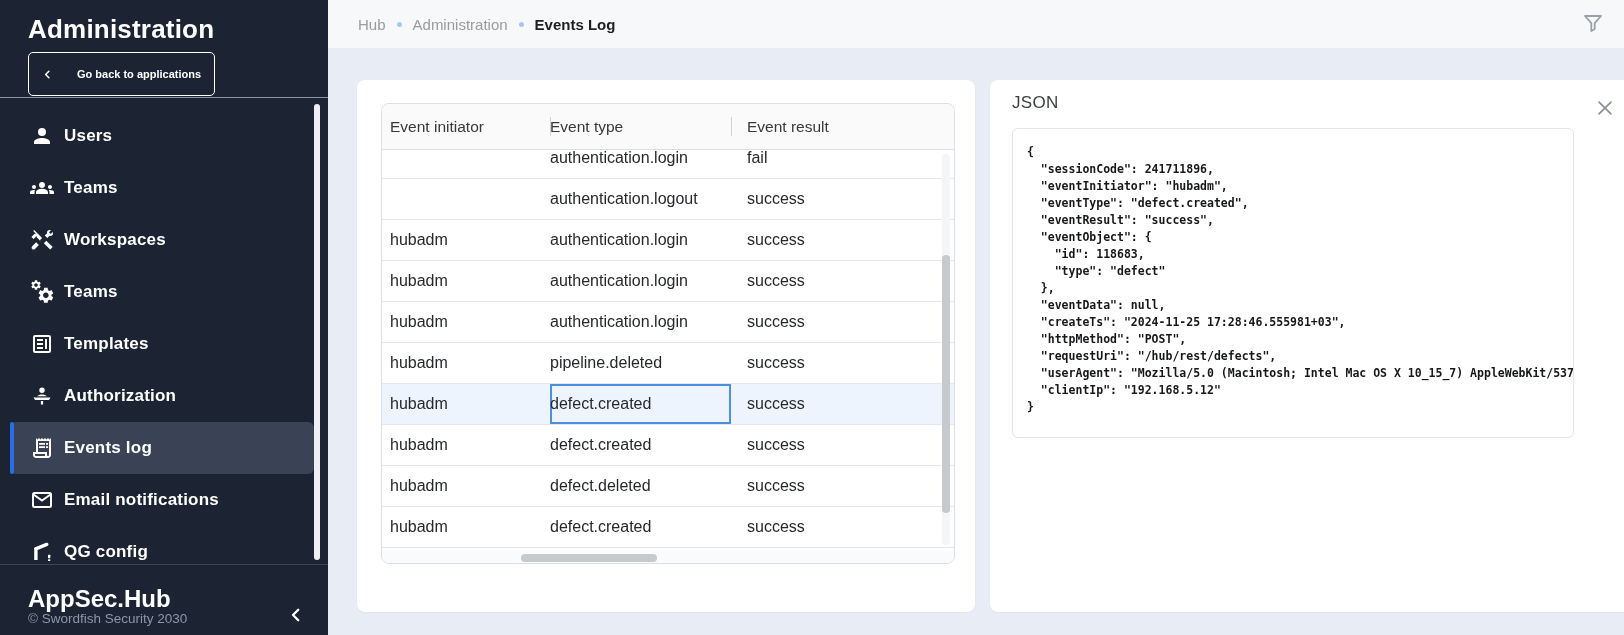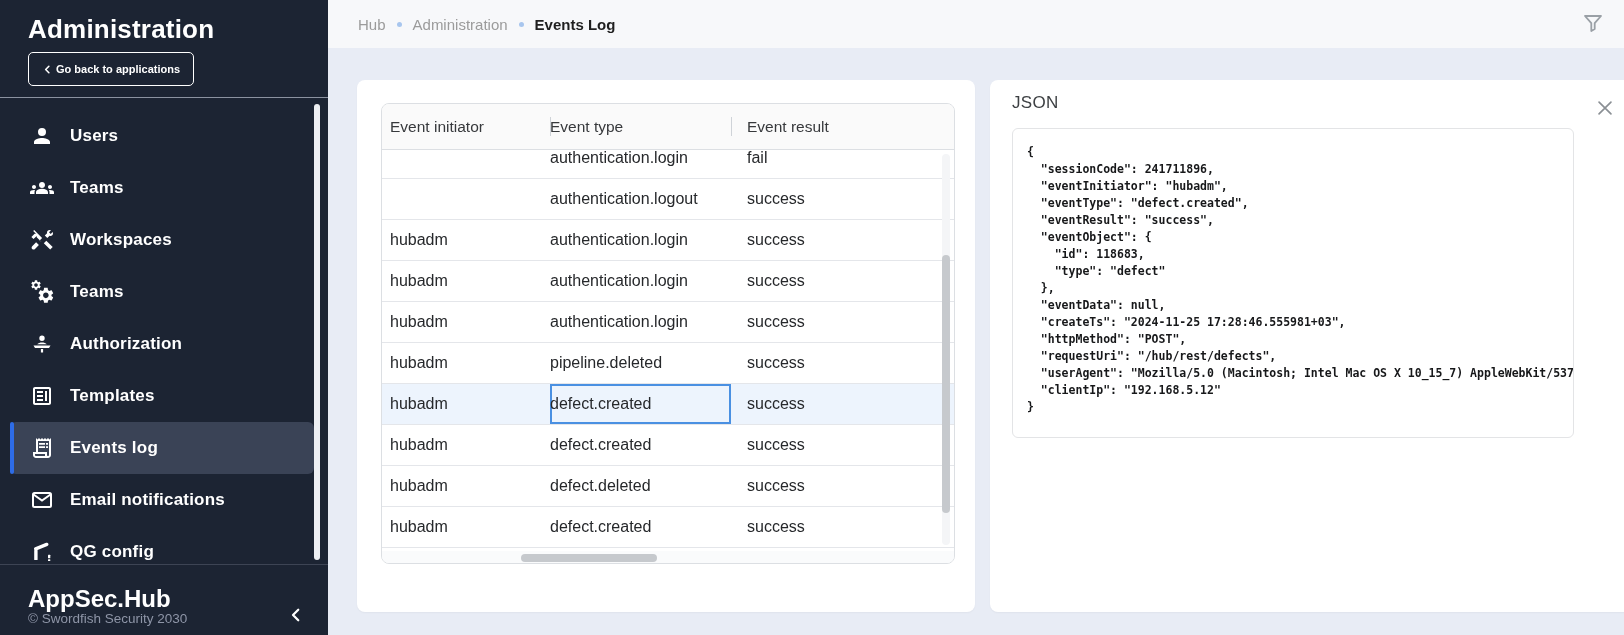--- a/index.html
+++ b/index.html
@@ -2,28 +2,28 @@
 <html><head>
 <meta charset="utf-8">
 <style>
   html,body{margin:0;padding:0;}
   body{width:1624px;height:635px;overflow:hidden;font-family:"Liberation Sans",sans-serif;}
   .screen{position:relative;width:1624px;height:635px;background:#e8ecf5;overflow:hidden;}
 
   
   .sidebar{position:absolute;left:0;top:0;width:328px;height:635px;background:#1c2433;}
   .sb-title{position:absolute;left:28px;top:14px;font-size:26px;font-weight:700;color:#fff;letter-spacing:.2px;}
-  .back-btn{position:absolute;left:28px;top:52px;height:34px;display:flex;align-items:center;gap:3px;
+  .back-btn{position:absolute;left:28px;top:52px;height:44px;display:flex;align-items:center;gap:24px;
     padding:16px 13px;background:transparent;border:1.5px solid #fff;border-radius:5px;color:#fff;
     font-family:"Liberation Sans",sans-serif;font-size:11px;font-weight:700;cursor:pointer;}
   .sb-divider{position:absolute;left:0;width:328px;height:1px;}
   .sb-divider.top{top:97px;background:#8b92a0;}
   .sb-divider.bottom{top:564px;background:#3d4454;}
   .sb-menu{position:absolute;left:10px;right:14px;top:110px;}
-  .sb-item{position:relative;height:52px;display:flex;align-items:center;gap:16px;padding-left:20px;
+  .sb-item{position:relative;height:52px;display:flex;align-items:center;gap:10px;padding-left:20px;
     border-radius:6px;color:#fff;cursor:pointer;}
   .sb-item.selected{background:#3a4356;}
   .sb-item.selected::before{content:'';position:absolute;left:0;top:0;bottom:0;width:4px;background:#2e6ce6;border-radius:2px;}
   .sb-icon{width:24px;height:24px;flex:0 0 24px;display:flex;align-items:center;justify-content:center;}
   .sb-icon svg{width:24px;height:24px;}
   .sb-label{font-size:17px;font-weight:600;letter-spacing:.2px;}
   .sb-scrollbar{position:absolute;left:314px;top:104px;width:6px;height:456px;background:#edeff3;border-radius:3px;}
   .sb-brand{position:absolute;left:28px;top:585px;font-size:24px;font-weight:700;color:#fff;}
   .sb-copy{position:absolute;left:28px;top:611px;font-size:13.5px;color:#8e95a7;}
   .sb-collapse{position:absolute;left:286px;top:606px;width:20px;height:20px;cursor:pointer;background:none;border:none;padding:0;}
@@ -117,33 +117,33 @@
           <svg viewBox="0 0 24 24" fill="#fff">
             <path transform="translate(6.5,6) scale(0.78)" d="M19.14 12.94c.04-.3.06-.61.06-.94 0-.32-.02-.64-.07-.94l2.03-1.58c.18-.14.23-.41.12-.61l-1.92-3.32c-.12-.22-.37-.29-.59-.22l-2.39.96c-.5-.38-1.03-.7-1.62-.94l-.36-2.54c-.04-.24-.24-.41-.48-.41h-3.84c-.24 0-.43.17-.47.41l-.36 2.54c-.59.24-1.13.57-1.62.94l-2.39-.96c-.22-.08-.47 0-.59.22L2.74 8.87c-.12.21-.08.47.12.61l2.03 1.58c-.05.3-.09.63-.09.94s.02.64.07.94l-2.03 1.58c-.18.14-.23.41-.12.61l1.92 3.32c.12.22.37.29.59.22l2.39-.96c.5.38 1.03.7 1.62.94l.36 2.54c.05.24.24.41.48.41h3.84c.24 0 .44-.17.47-.41l.36-2.54c.59-.24 1.13-.56 1.62-.94l2.39.96c.22.08.47 0 .59-.22l1.92-3.32c.12-.22.07-.47-.12-.61l-2.01-1.58zM12 15.6c-1.98 0-3.6-1.62-3.6-3.6s1.62-3.6 3.6-3.6 3.6 1.62 3.6 3.6-1.62 3.6-3.6 3.6z"></path>
             <path transform="translate(0,-1) scale(0.5)" d="M19.14 12.94c.04-.3.06-.61.06-.94 0-.32-.02-.64-.07-.94l2.03-1.58c.18-.14.23-.41.12-.61l-1.92-3.32c-.12-.22-.37-.29-.59-.22l-2.39.96c-.5-.38-1.03-.7-1.62-.94l-.36-2.54c-.04-.24-.24-.41-.48-.41h-3.84c-.24 0-.43.17-.47.41l-.36 2.54c-.59.24-1.13.57-1.62.94l-2.39-.96c-.22-.08-.47 0-.59.22L2.74 8.87c-.12.21-.08.47.12.61l2.03 1.58c-.05.3-.09.63-.09.94s.02.64.07.94l-2.03 1.58c-.18.14-.23.41-.12.61l1.92 3.32c.12.22.37.29.59.22l2.39-.96c.5.38 1.03.7 1.62.94l.36 2.54c.05.24.24.41.48.41h3.84c.24 0 .44-.17.47-.41l.36-2.54c.59-.24 1.13-.56 1.62-.94l2.39.96c.22.08.47 0 .59-.22l1.92-3.32c.12-.22.07-.47-.12-.61l-2.01-1.58zM12 15.6c-1.98 0-3.6-1.62-3.6-3.6s1.62-3.6 3.6-3.6 3.6 1.62 3.6 3.6-1.62 3.6-3.6 3.6z"></path>
           </svg>
         </span>
         <span class="sb-label">Teams</span>
       </div>
       <div class="sb-item">
         <span class="sb-icon">
           <svg viewBox="0 0 24 24" fill="#fff">
+              <path d="M19 3H5c-1.1 0-2 .9-2 2v14c0 1.1.9 2 2 2h14c1.1 0 2-.9 2-2V5c0-1.1-.9-2-2-2zm0 16H5V5h14v14zM7 7h6v2H7zm0 4h6v2H7zm0 4h6v2H7zm8-8h2v10h-2z"></path>
+            </svg>
+        </span>
+        <span class="sb-label">Templates</span>
+      </div>
+      <div class="sb-item">
+        <span class="sb-icon">
+          <svg viewBox="0 0 24 24" fill="#fff">
               <path d="M12 3.5a2.7 2.7 0 1 0 0 5.4 2.7 2.7 0 0 0 0-5.4zM7.2 12.2c1-1 2.9-1.7 4.8-1.7s3.8.7 4.8 1.7H7.2z"></path>
               <path d="M3.5 13.5h17l-1.5 2.4H5L3.5 13.5zM10.9 16.9h2.2v3.6h-2.2z"></path>
             </svg>
         </span>
         <span class="sb-label">Authorization</span>
-      </div>
-      <div class="sb-item">
-        <span class="sb-icon">
-          <svg viewBox="0 0 24 24" fill="#fff">
-              <path d="M19 3H5c-1.1 0-2 .9-2 2v14c0 1.1.9 2 2 2h14c1.1 0 2-.9 2-2V5c0-1.1-.9-2-2-2zm0 16H5V5h14v14zM7 7h6v2H7zm0 4h6v2H7zm0 4h6v2H7zm8-8h2v10h-2z"></path>
-            </svg>
-        </span>
-        <span class="sb-label">Templates</span>
       </div>
       <div class="sb-item selected">
         <span class="sb-icon">
           <svg viewBox="0 0 24 24" fill="#fff">
               <path d="M19.5 3.5L18 2l-1.5 1.5L15 2l-1.5 1.5L12 2l-1.5 1.5L9 2 7.5 3.5 6 2v14H3v3c0 1.66 1.34 3 3 3h12c1.66 0 3-1.34 3-3V2l-1.5 1.5zM15 20H6c-.55 0-1-.45-1-1v-1h10v2zm4-1c0 .55-.45 1-1 1s-1-.45-1-1v-3H8V5h11v14z"></path>
               <path d="M9 7h6v1.8H9zm7 0h2v1.8h-2zM9 10.2h6V12H9zm7 0h2V12h-2z"></path>
             </svg>
         </span>
         <span class="sb-label">Events log</span>
       </div>

